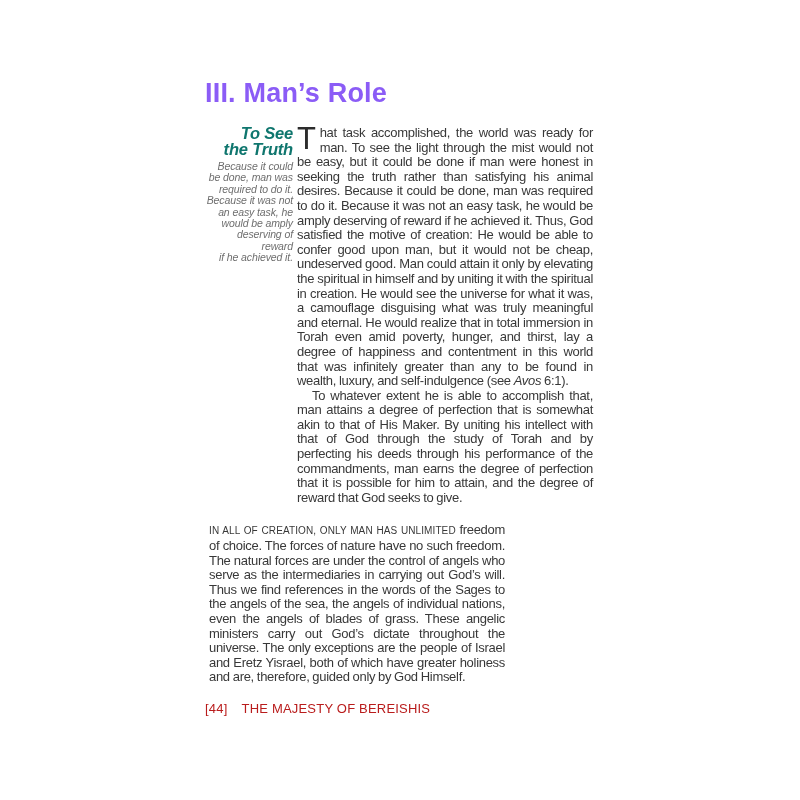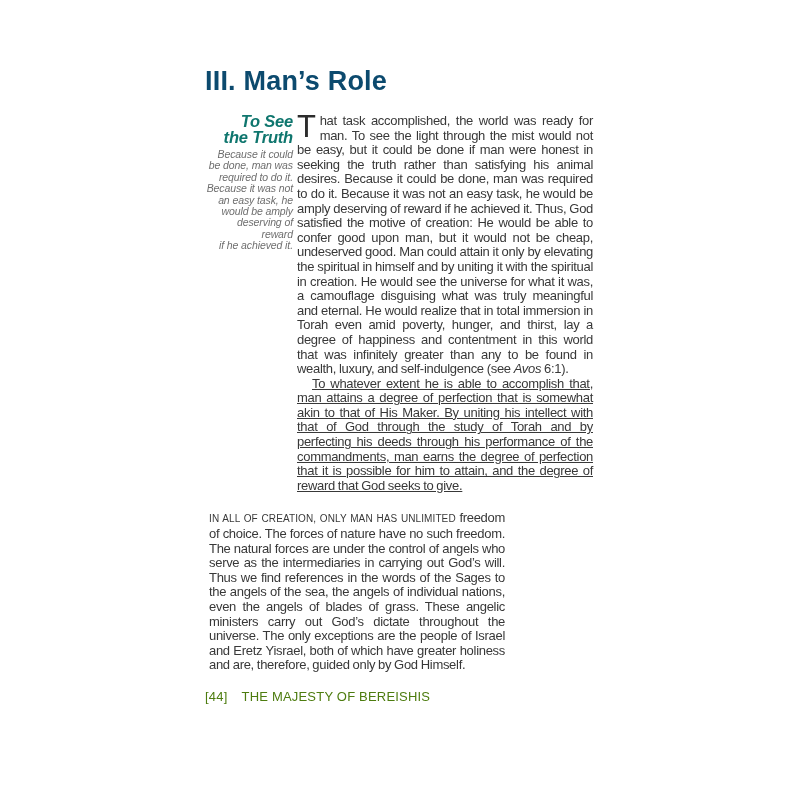--- a/index.html
+++ b/index.html
@@ -12,26 +12,26 @@
     width: 800px;
     height: 800px;
     background: #ffffff;
     box-sizing: border-box;
     padding: 62px 0 0 205px;
     font-family: "Liberation Sans", sans-serif;
     color: #3a3a3a;
     overflow: hidden;
   }
   .chapter-title {
-    margin: 4px 0 17px 0;
+    margin: 16px 0 17px 0;
     font-size: 27px;
     line-height: 31px;
     font-weight: bold;
     letter-spacing: 0.2px;
-    color: #0c4a6e;
+    color: #8b5cf6;
   }
   .section-row {
     display: flex;
     align-items: flex-start;
   }
   .section-row.second {
     margin-top: 18px;
   }
   .sidebar {
     flex: 0 0 88px;
@@ -65,40 +65,39 @@
     margin: 0;
     text-align: justify;
     font-size: 13px;
     line-height: 14.6px;
     letter-spacing: -0.3px;
     word-spacing: -0.4px;
     color: #383838;
   }
   .body-col p.indent {
     text-indent: 15px;
-    text-decoration: underline;
   }
   .drop-cap {
     float: left;
     font-size: 31px;
     line-height: 26px;
     height: 27px;
     padding-right: 4px;
     font-weight: 400;
     color: #2c2c2c;
   }
   .smallcaps-lead {
     font-size: 10px;
     letter-spacing: 0.1px;
   }
   .footer {
     margin-top: 16px;
     font-size: 13px;
     letter-spacing: 0.2px;
-    color: #4d7c0f;
+    color: #b91c1c;
   }
   .footer .page-num {
     margin-right: 14px;
   }
 </style>
 </head>
 <body>
 
 <div class="page">
 

